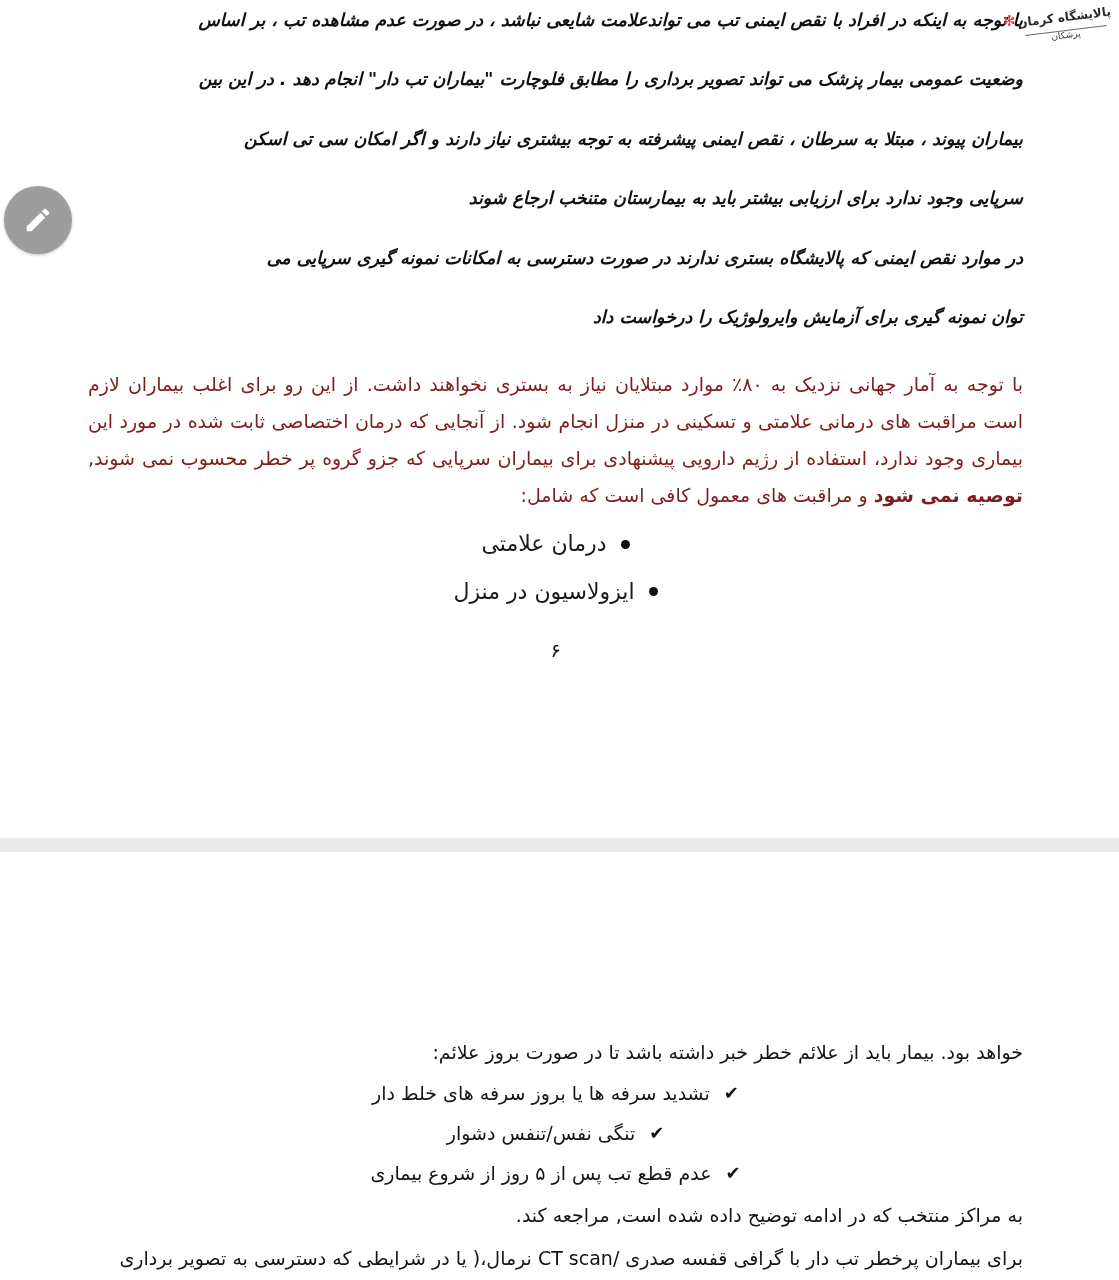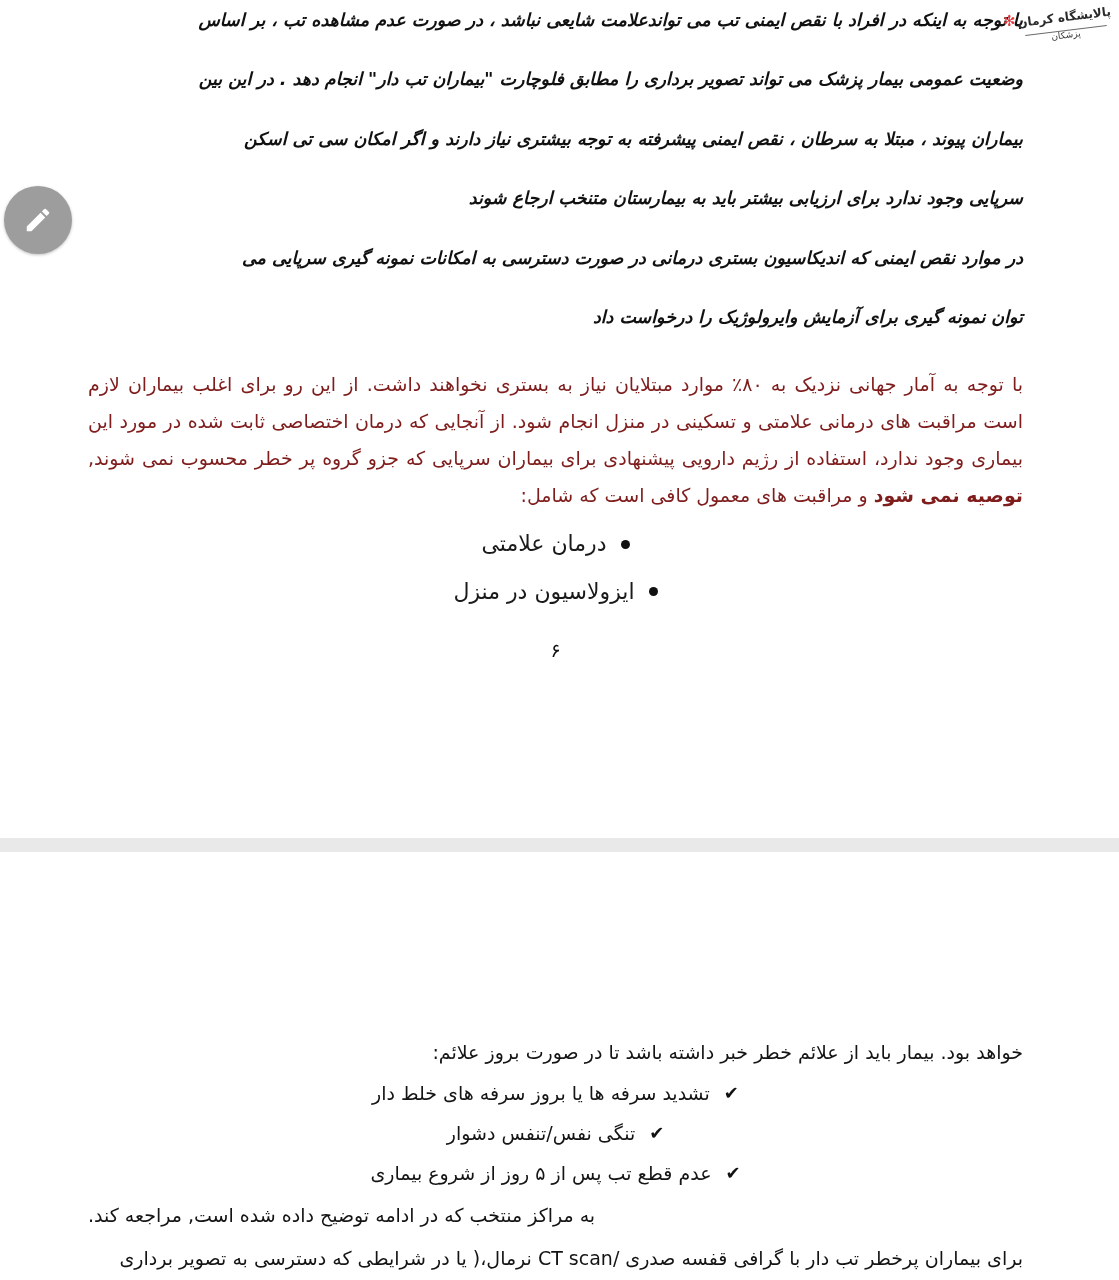--- a/index.html
+++ b/index.html
@@ -182,21 +182,21 @@
     margin-left: 14px;
     vertical-align: middle;
     font-family: "DejaVu Sans", sans-serif;
   }
   ul.checks li .txt { vertical-align: middle; }
 
   .p2-tail {
     margin: 4px 0 0 0;
     font-size: 19px;
     line-height: 1.95;
-    text-align: left;
+    text-align: right;
     color: #141414;
   }
   .p2-last {
     margin: 6px 0 0 0;
     font-size: 19px;
     line-height: 1.95;
     text-align: justify;
     color: #141414;
   }
 </style>
@@ -218,21 +218,21 @@
     </svg>
   </div>
 
   <div class="content">
 
     <div class="intro">
       <p class="center-ish">با توجه به اینکه در افراد با نقص ایمنی تب  می تواندعلامت شایعی نباشد ، در صورت عدم مشاهده تب ، بر اساس</p>
       <p class="center-ish">وضعیت عمومی بیمار پزشک می تواند تصویر برداری را مطابق فلوچارت "بیماران تب دار" انجام دهد . در این بین</p>
       <p class="center-ish">بیماران  پیوند ، مبتلا به سرطان ، نقص ایمنی پیشرفته به توجه بیشتری نیاز دارند و اگر امکان سی تی اسکن</p>
       <p class="center-ish">سرپایی وجود ندارد برای ارزیابی بیشتر  باید به بیمارستان متنخب ارجاع شوند</p>
-      <p class="center-ish">در موارد نقص ایمنی که اندیکاسیون بستری درمانی  در صورت دسترسی به امکانات  نمونه گیری سرپایی می</p>
+      <p class="center-ish">در موارد نقص ایمنی که پالایشگاه بستری ندارند  در صورت دسترسی به امکانات  نمونه گیری سرپایی می</p>
       <p class="center-ish">توان نمونه گیری برای آزمایش وایرولوژیک را درخواست داد</p>
     </div>
 
     <p class="body-para"><span>با توجه به آمار جهانی نزدیک به ۸۰٪ موارد مبتلایان نیاز به بستری نخواهند داشت. از این رو برای اغلب بیماران لازم است مراقبت های درمانی علامتی و تسکینی در منزل انجام شود. از آنجایی که درمان اختصاصی ثابت شده در مورد این بیماری وجود ندارد، استفاده از رژیم دارویی پیشنهادی برای بیماران سرپایی که جزو گروه پر خطر محسوب نمی شوند, </span><b>توصیه نمی شود</b><span> و مراقبت های معمول کافی است که شامل:</span></p>
 
     <ul class="bullets">
       <li><span class="dot"></span><span class="txt">درمان علامتی</span></li>
       <li><span class="dot"></span><span class="txt">ایزولاسیون در منزل</span></li>
     </ul>
 

